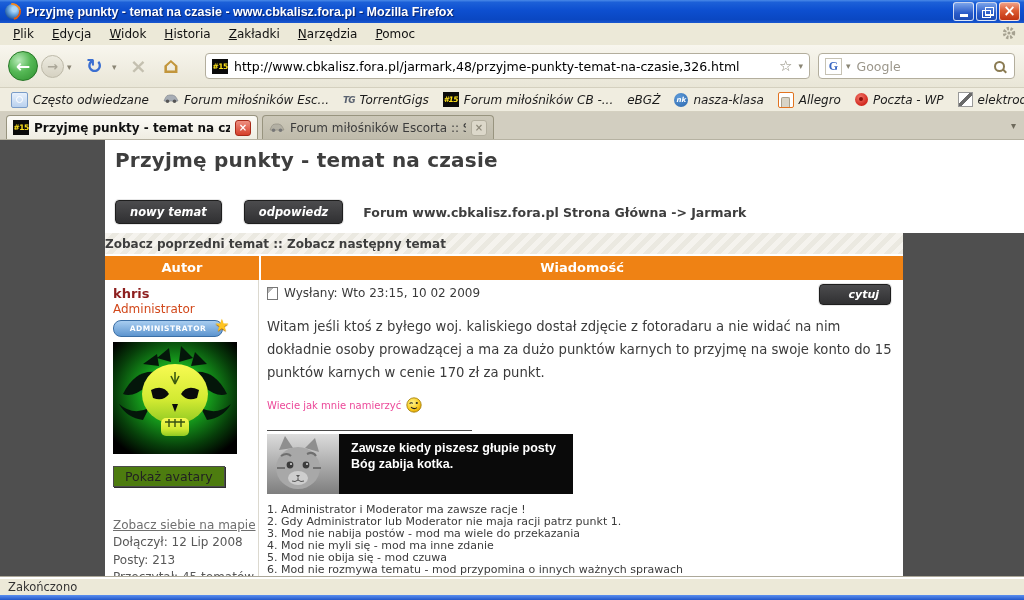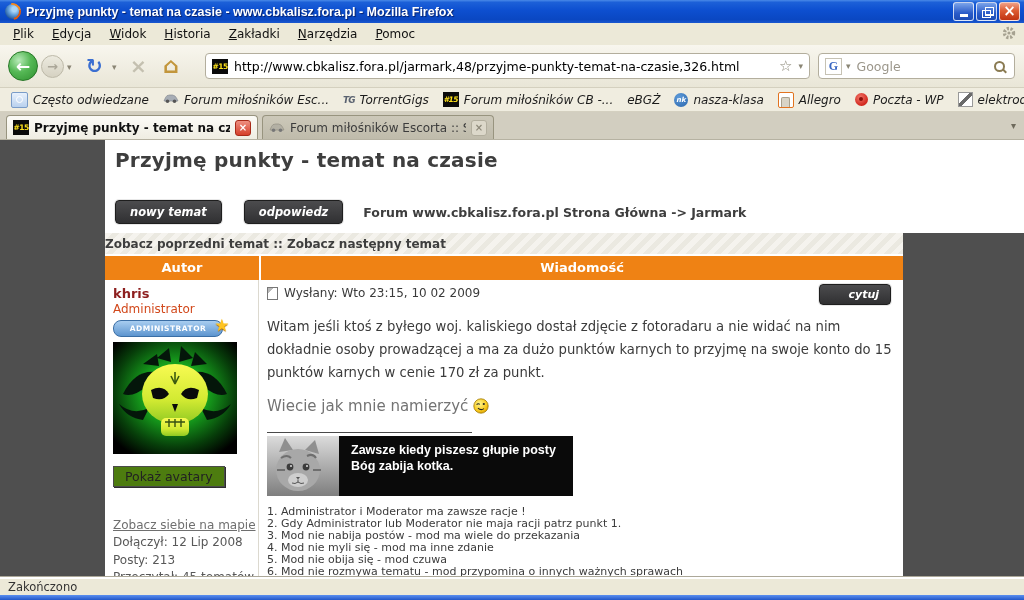--- a/index.html
+++ b/index.html
@@ -123,21 +123,21 @@
   .xp-btn{margin-top:12px;display:inline-block;background:#4d7c0f;border:1px solid #4a4a4a;
     box-shadow:1px 1px 0 #2e2e2e;font-size:12.5px;color:#222;padding:2px 11px;}
   .maplink{display:block;margin-top:31px;font-size:12px;color:#6f6f6f;text-decoration:underline;}
   .uinfo{font-size:12px;color:#585858;line-height:14.5px;margin-top:3px;}
   .msgcell{flex:1;position:relative;padding:6px 8px 0 8px;box-sizing:border-box;overflow:hidden;}
   .posthead{font-size:12px;color:#3a3a3a;display:flex;align-items:flex-end;gap:6px;}
   .pageicon{width:9px;height:11px;border:1px solid #777;background:linear-gradient(315deg,#fff 70%,#b9b9b9 70%);flex:0 0 auto;}
   .subject{margin-left:16px;}
   .cytuj{position:absolute;right:12px;top:4px;padding:3px 11px 3px 28px;font-size:11px;}
   .postbody{margin:15px 0 0;font-size:13.2px;color:#3b3b3b;line-height:23px;width:630px;}
-  .postbody2{margin:13px 0 0;display:flex;align-items:center;gap:5px;font-size:15px;color:#737373;}
+  .postbody2{margin:13px 0 0;display:flex;align-items:center;gap:5px;font-size:10px;color:#ec4899;}
   .sigline{margin-top:17px;width:205px;border-top:1px solid #4a4a4a;}
   .sigimg{margin-top:3px;width:306px;height:60px;display:flex;background:#0a0a0a;}
   .sigtext{flex:1;color:#fff;font-weight:bold;font-size:12.5px;line-height:16px;padding:6px 4px 0 12px;
     font-family:"Liberation Sans",sans-serif;}
   .rules{margin-top:10px;font-size:11px;color:#3b3b3b;line-height:12px;}
   
   .statusbar{position:absolute;left:0;top:577px;width:1024px;height:18px;background:#ece9d8;
     border-top:1px solid #fff;box-shadow:inset 0 1px 0 #fff,0 -1px 0 #aca899;
     font-size:11.5px;color:#333;display:flex;align-items:center;padding-left:8px;box-sizing:border-box;}
   .taskstrip{position:absolute;left:0;top:595px;width:1024px;height:5px;

